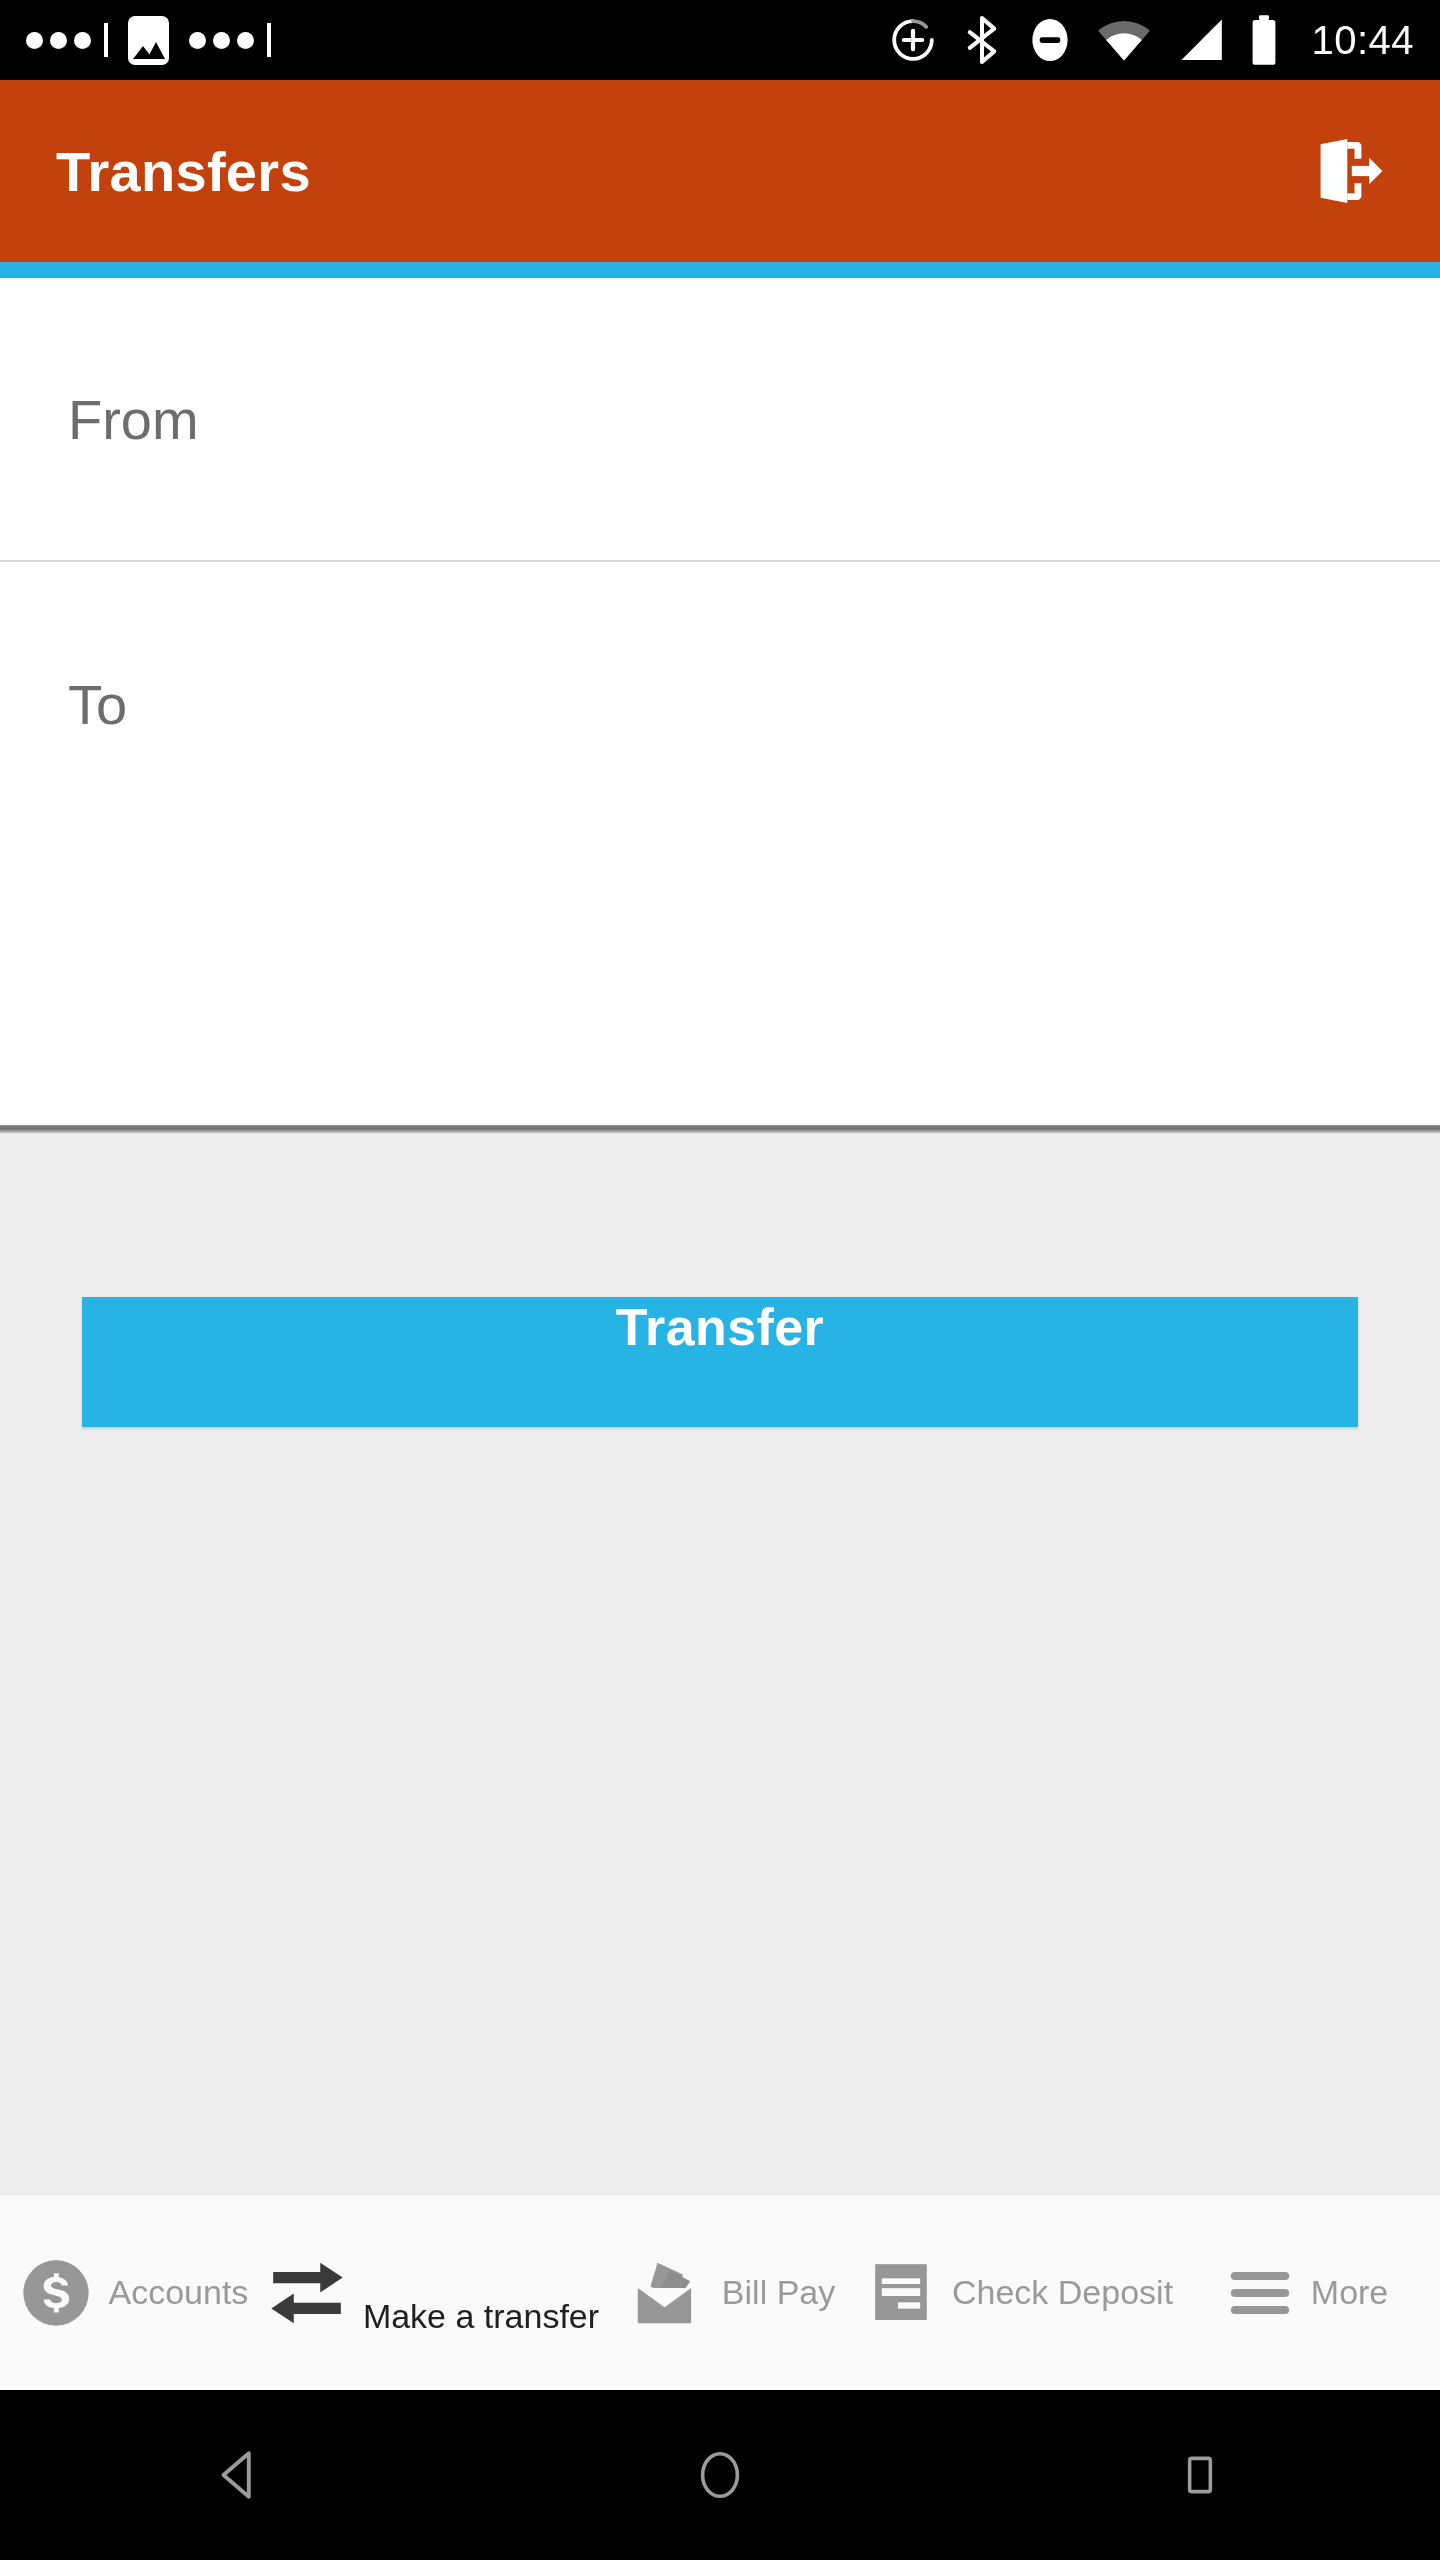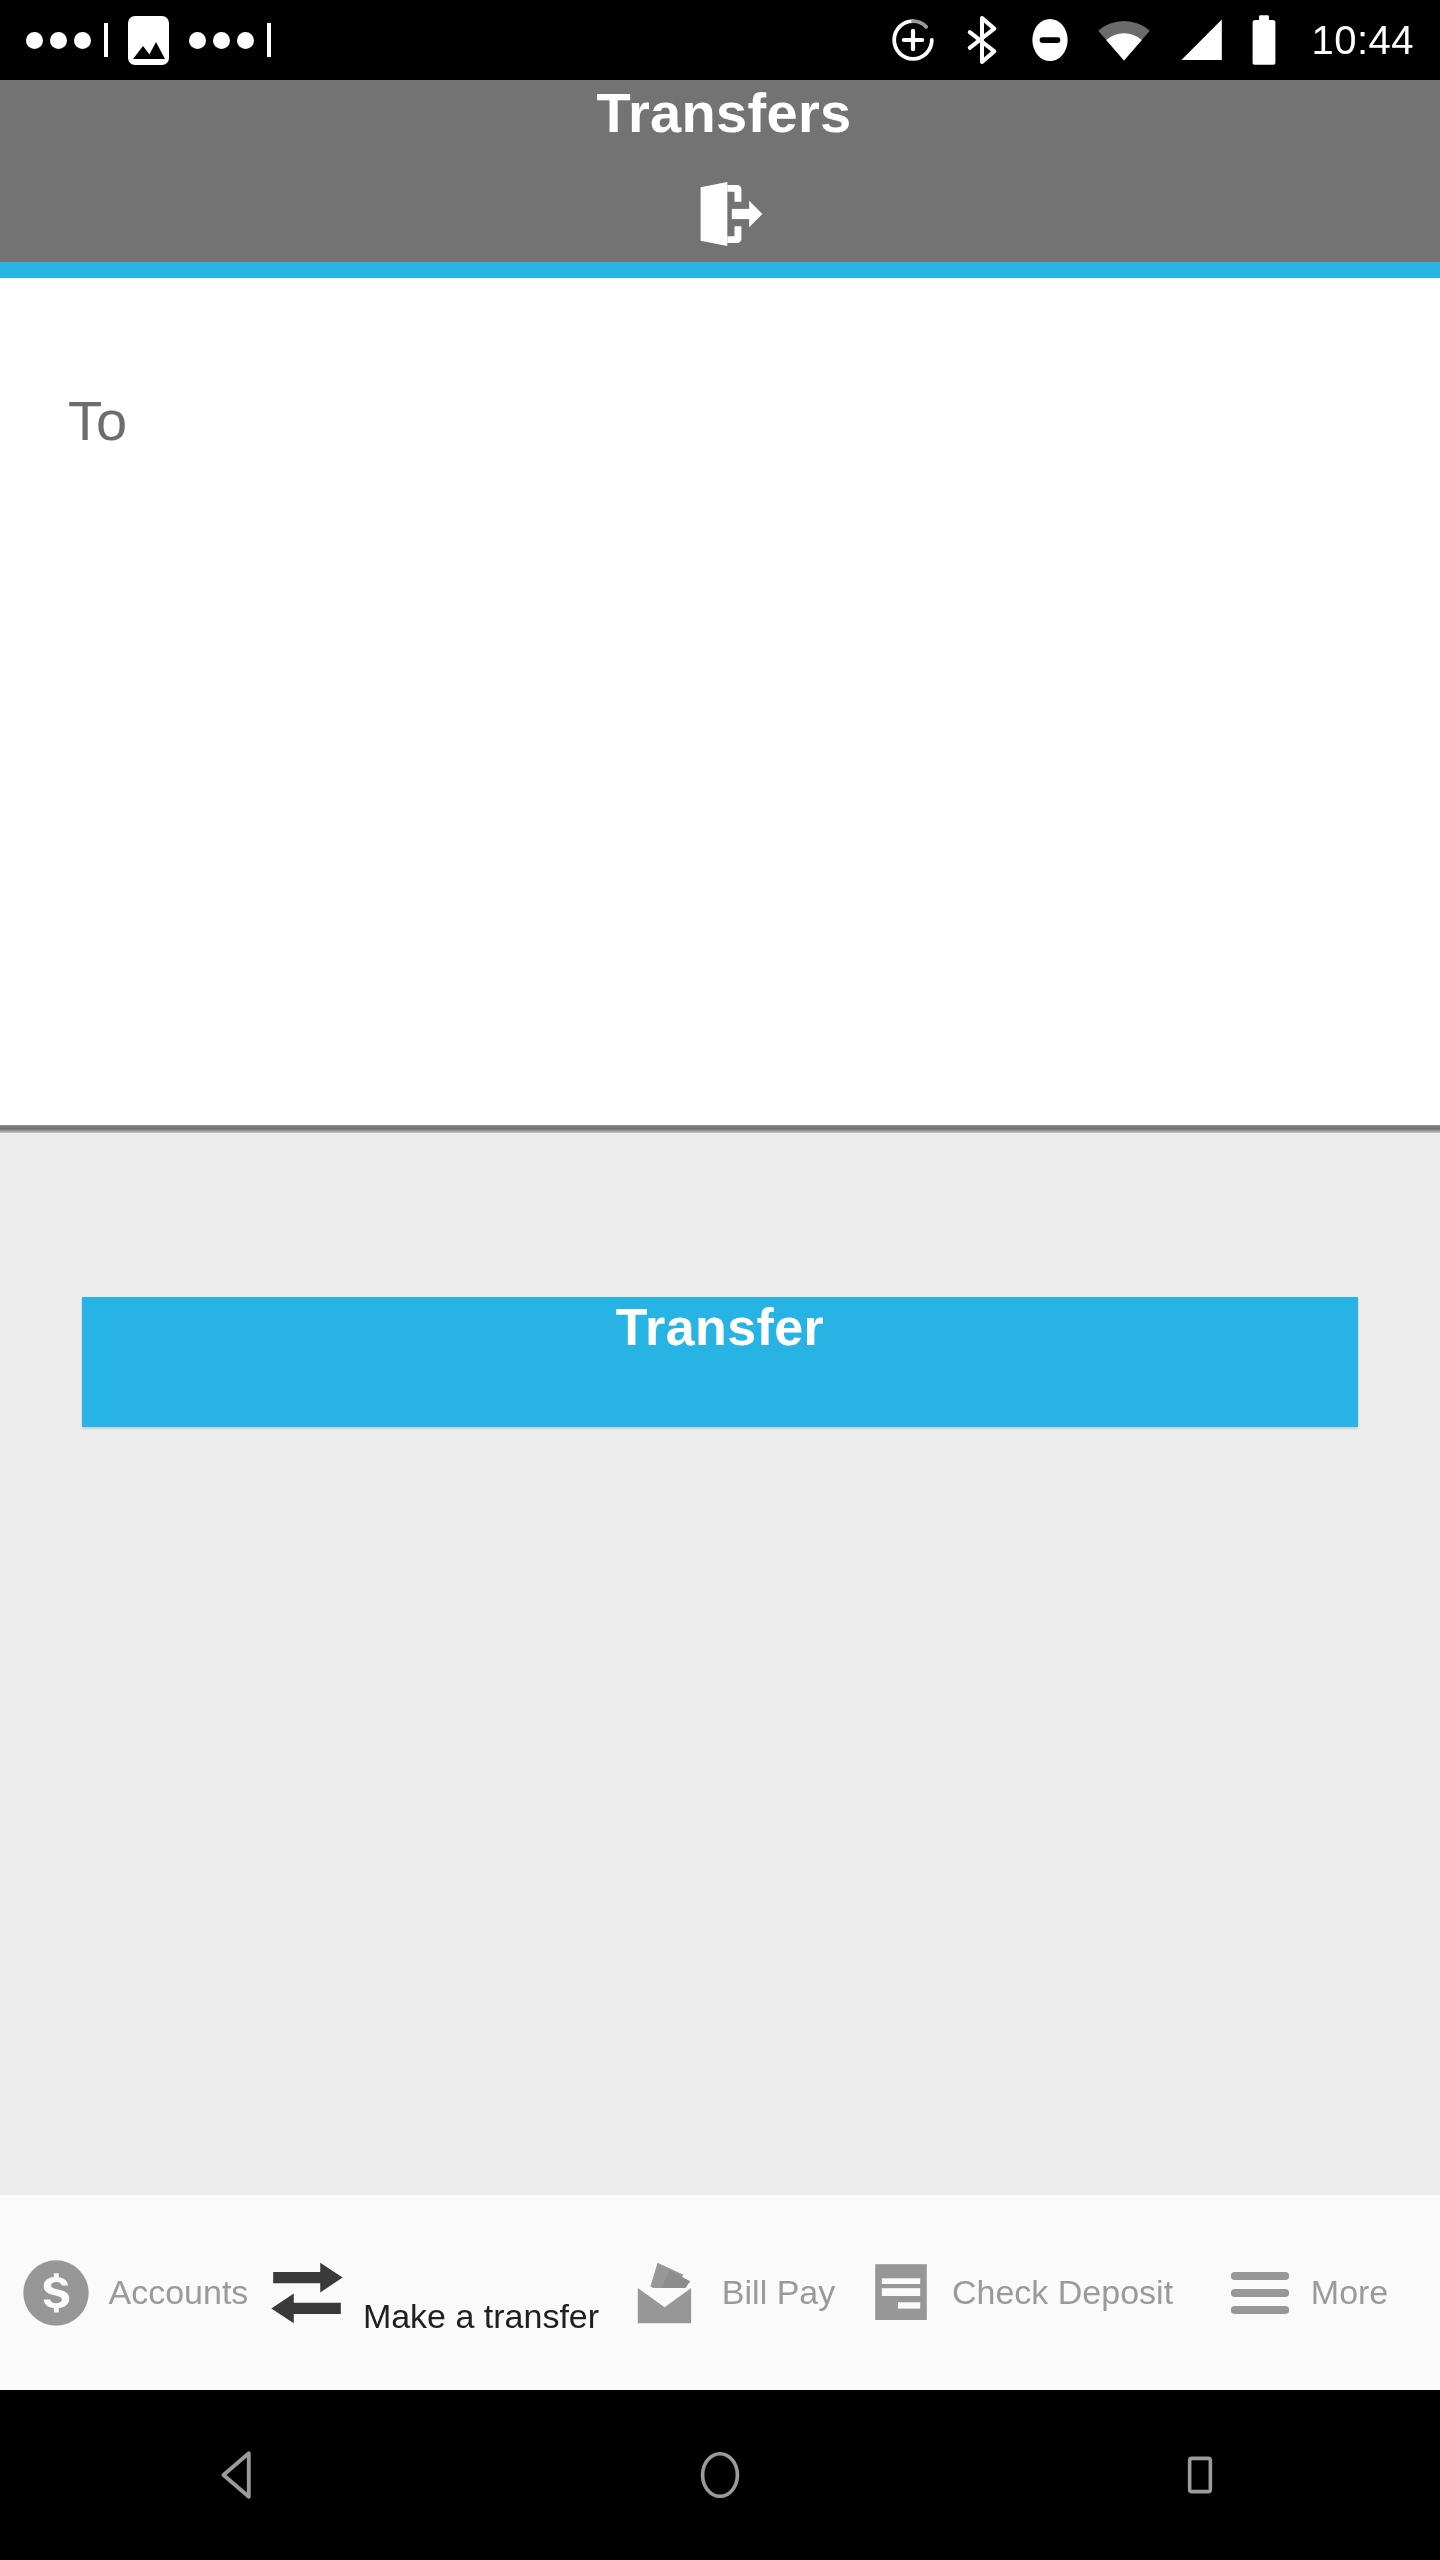--- a/index.html
+++ b/index.html
@@ -43,24 +43,23 @@
   .clock-text {
     color:#ffffff; font-size:40px; font-weight:400;
     letter-spacing:0.5px; margin-left:8px;
   }
   .sicon { display:block; }
 
   
   .app-header {
     position:absolute; top:80px; left:0;
     width:1440px; height:182px;
-    background:#737373;
+    background:#c2410c;
     display:flex; align-items:center;
     padding:0 48px 0 56px;
-    flex-direction:column;
   }
   .app-title {
     color:#ffffff; font-size:56px; font-weight:bold;
     letter-spacing:0.3px; flex:1;
   }
   .logout-btn {
     width:96px; height:96px;
     display:flex; align-items:center; justify-content:center;
     cursor:pointer;
   }
@@ -215,20 +214,23 @@
         <path d="M14.1 3.3h3.3a1.4 1.4 0 0 1 1.4 1.4v4.2h-2.3V5.6h-2.4Zm0 19.4h3.3a1.4 1.4 0 0 0 1.4-1.4v-4.2h-2.3v3.3h-2.4Z" fill="#ffffff"></path>
         <path d="M15.6 11.3h7.2v3.4h-7.2Z" fill="#ffffff"></path>
         <path d="M21.4 8.6 25.8 13l-4.4 4.4Z" fill="#ffffff"></path>
       </svg>
     </div>
   </div>
   <div class="accent-bar"></div>
 
   <div class="form-area">
     <div class="field">
+      <span class="field-text">From</span>
+    </div>
+    <div class="field">
       <span class="field-text">To</span>
     </div>
   </div>
   <div class="form-bottom-rule"></div>
 
   <div class="content-area"></div>
   <button class="transfer-btn">
     <span class="transfer-btn-label">Transfer</span>
   </button>
 

